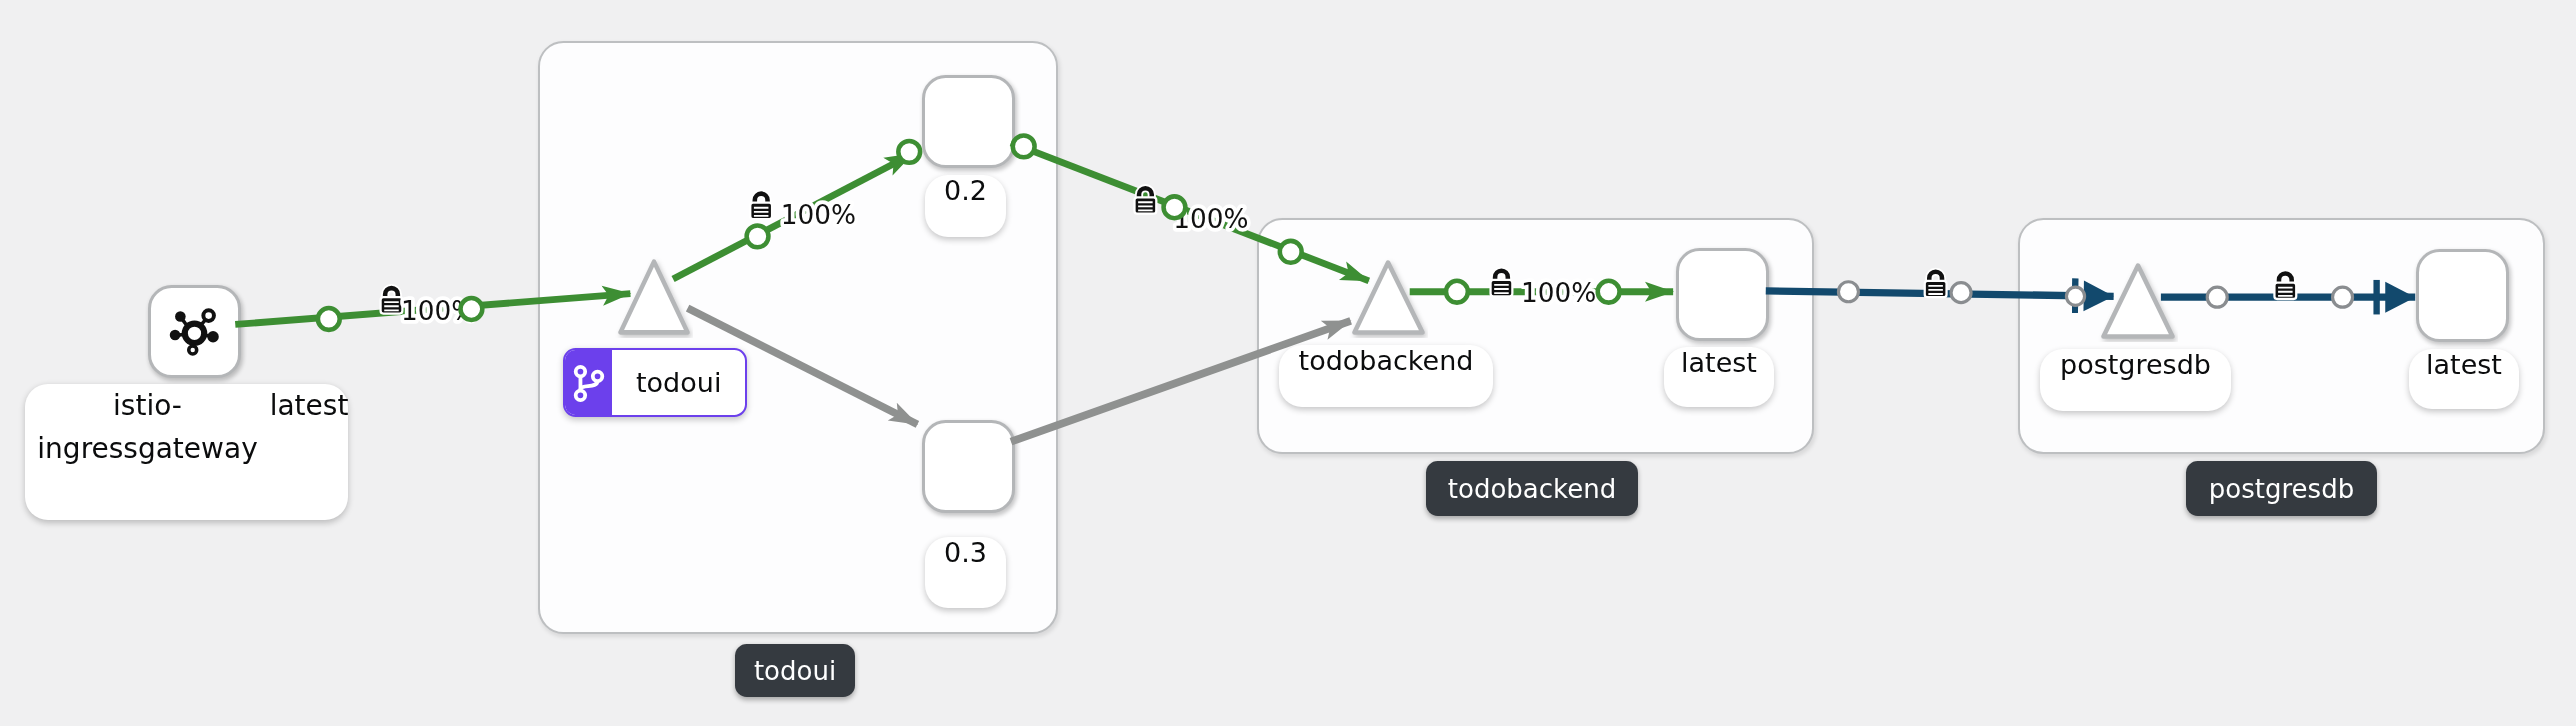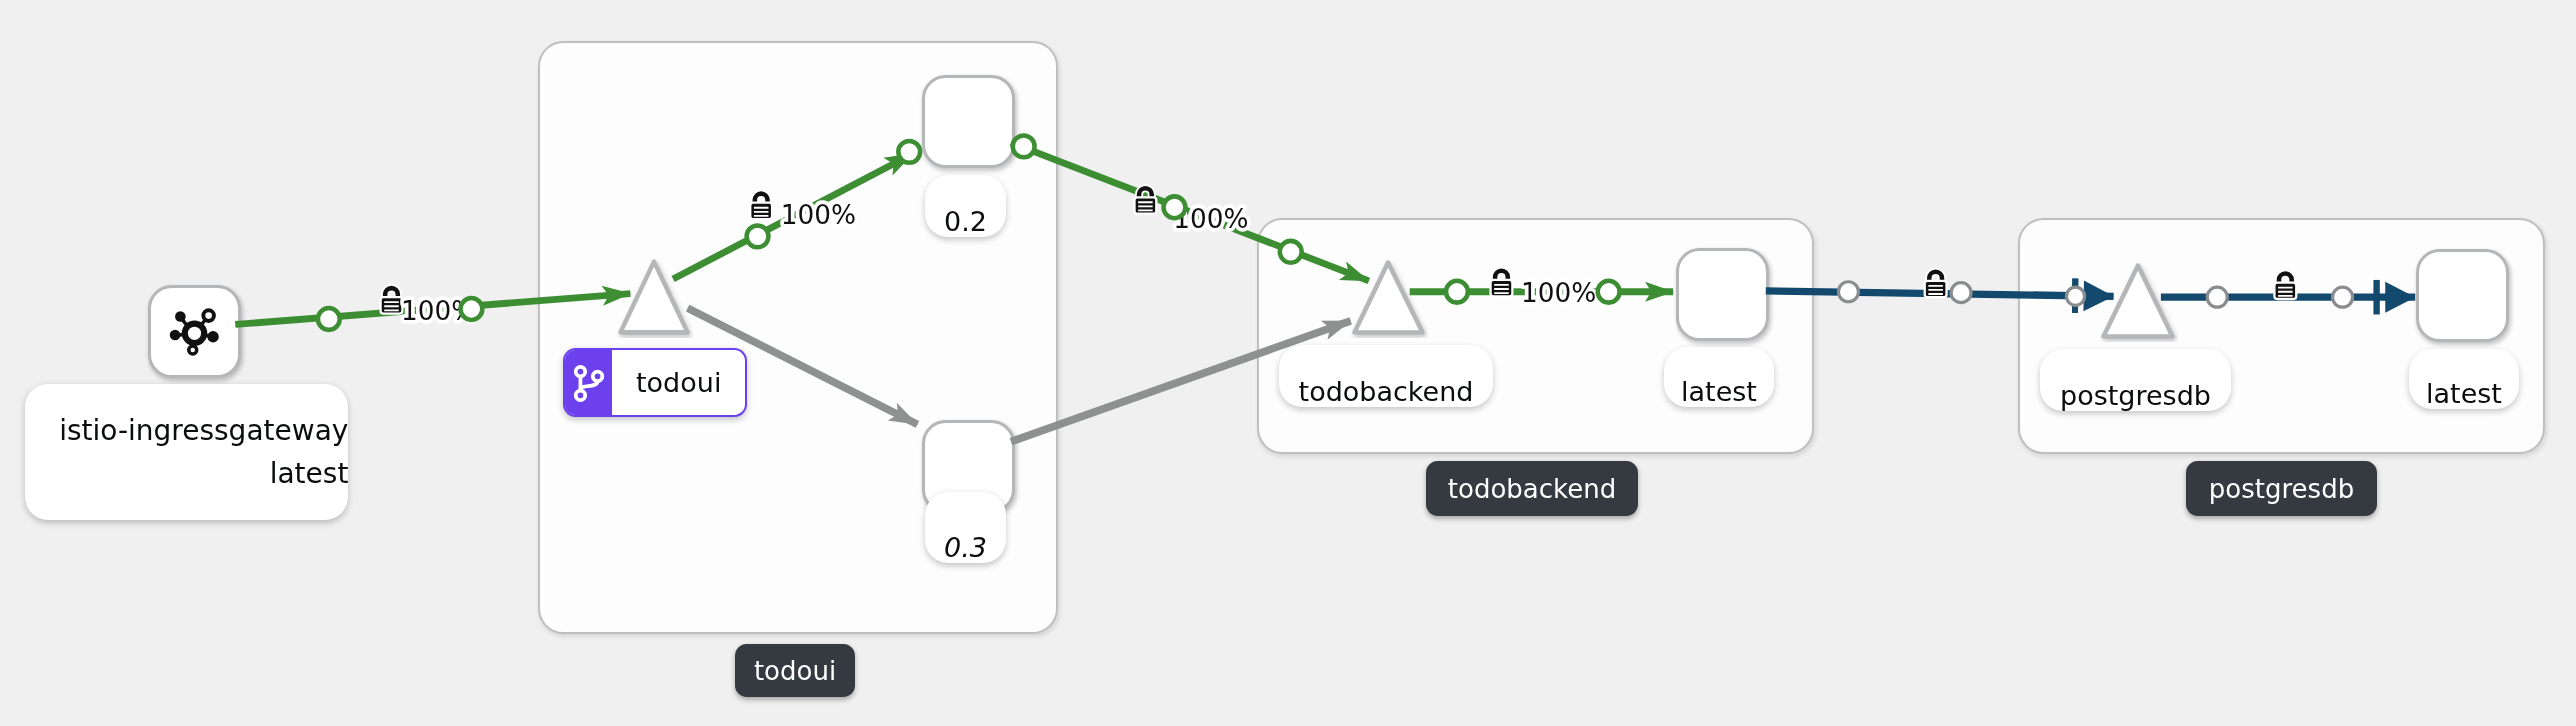--- a/index.html
+++ b/index.html
@@ -16,23 +16,23 @@
   .node-square{position:absolute;background:#fff;border:3.2px solid #b4b6b8;border-radius:23.6px;
                box-shadow:1.8px 2.7px 4.5px rgba(0,0,0,0.22);display:flex;align-items:center;justify-content:center;}
 
   
   .node-triangle{position:absolute;}
   .node-triangle path{fill:#fff;stroke:#b4b6b8;stroke-width:5;stroke-linejoin:round;
                       filter:drop-shadow(2px 3px 3px rgba(0,0,0,0.22));}
 
   
   .node-label{position:absolute;background:#fff;border-radius:23px;color:#0b0c0d;
-              font-size:27px;display:flex;align-items:flex-end;justify-content:center;text-align:center;
+              font-size:27px;display:flex;align-items:flex-start;justify-content:center;text-align:center;
               box-shadow:0 2.7px 6.4px rgba(0,0,0,0.22);}
-  .node-label.multi{flex-direction:column;line-height:43px;font-size:28px;}
+  .node-label.multi{line-height:43px;font-size:28px;}
 
   
   .vs-label{position:absolute;display:flex;align-items:stretch;border:2.3px solid #6c40ec;
             border-radius:12.7px;background:#fff;box-shadow:0 2.7px 6.4px rgba(0,0,0,0.22);overflow:hidden;}
   .vs-label .vs-icon-wrap{width:54px;background:#6c40ec;display:flex;align-items:center;justify-content:center;}
   .vs-label .vs-text{flex:1;display:flex;align-items:center;justify-content:center;
                      font-size:27px;color:#0b0c0d;padding:0 23.6px;}
 
   
   #edges{position:absolute;left:0;top:0;}
@@ -157,21 +157,21 @@
         <path d="M9,13 L9,28" stroke="#fff" stroke-width="4" fill="none"></path>
         <path d="M27,18 C27,26 9,21 9,27" stroke="#fff" stroke-width="4" fill="none"></path>
       </svg>
     </span>
     <span class="vs-text">todoui</span>
   </div>
 
   <div class="node-label" style="left:925px;top:175px;width:81px;height:62px;">
     <span>0.2</span>
   </div>
-  <div class="node-label" style="left:925px;top:492px;width:81px;height:71px;font-style:italic;">
+  <div class="node-label" style="left:925px;top:537px;width:81px;height:71px;">
     <span>0.3</span>
   </div>
   <div class="node-label" style="left:1279px;top:345px;width:214px;height:62px;">
     <span>todobackend</span>
   </div>
   <div class="node-label" style="left:1664px;top:347px;width:110px;height:60px;">
     <span>latest</span>
   </div>
   <div class="node-label" style="left:2040px;top:349px;width:191px;height:62px;">
     <span>postgresdb</span>

